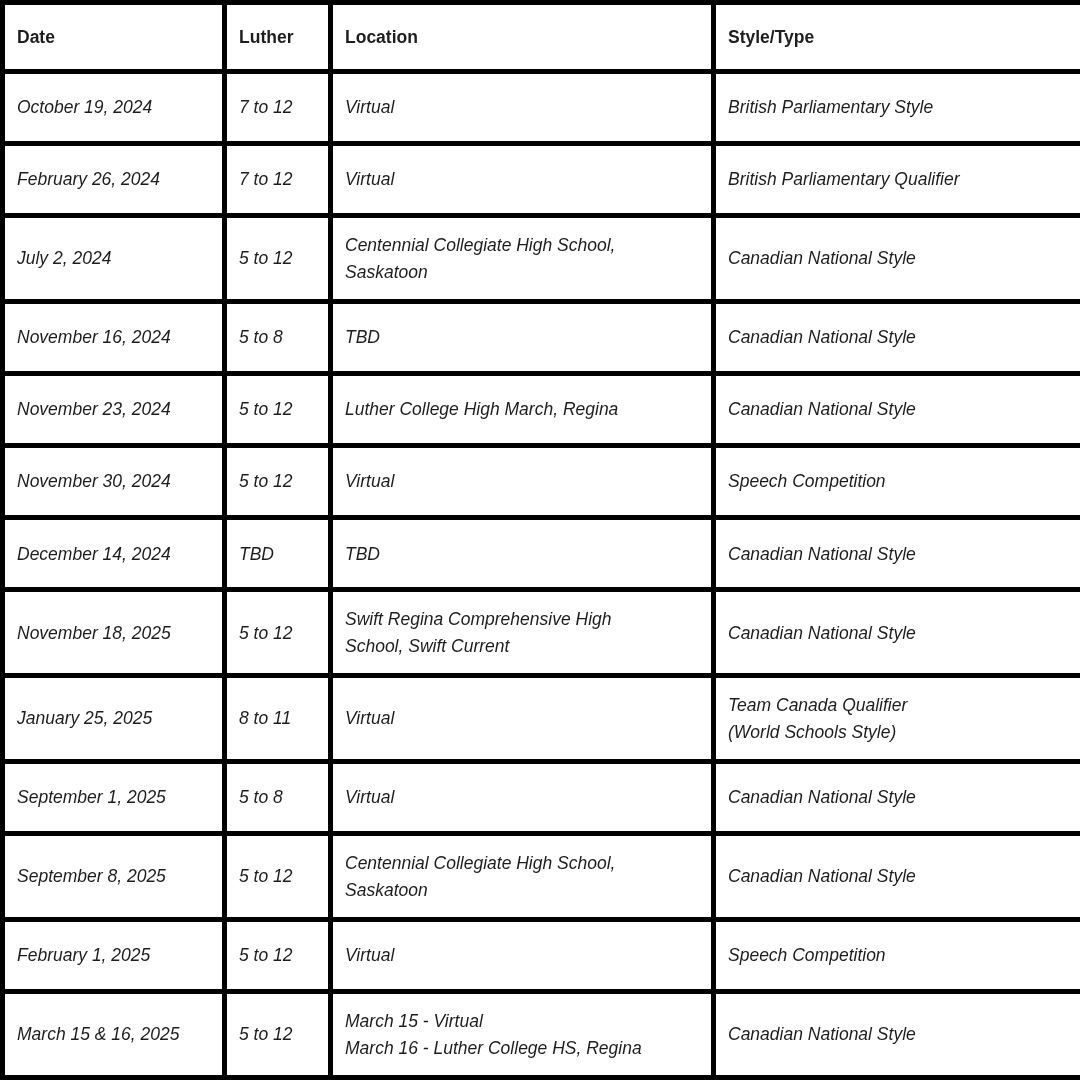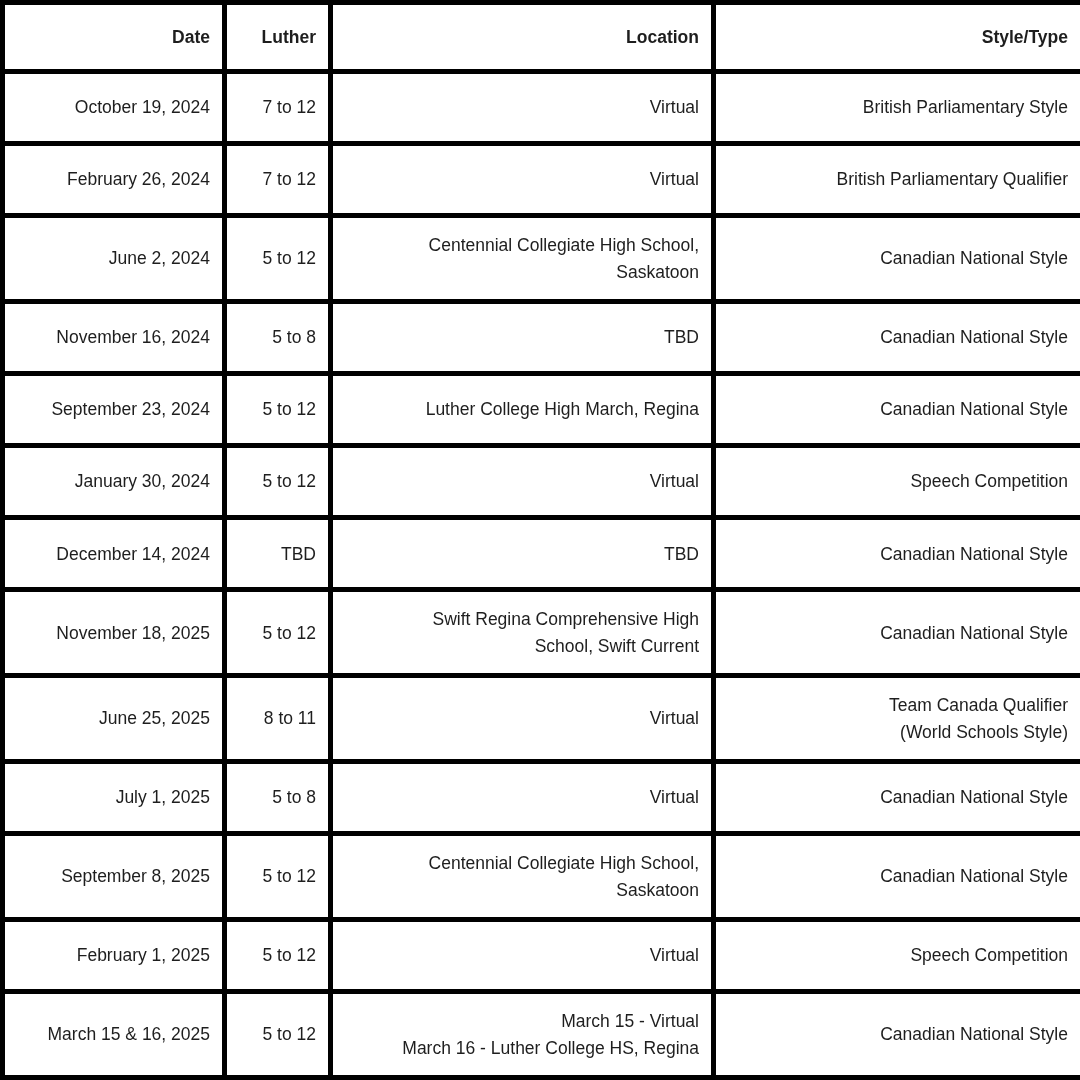--- a/index.html
+++ b/index.html
@@ -13,35 +13,36 @@
     width: 1080px;
     height: 1080px;
     border-collapse: collapse;
     table-layout: fixed;
     font-family: "Liberation Sans", "DejaVu Sans", sans-serif;
     color: #1e1e1e;
     background: #ffffff;
   }
   th, td {
     border: 5px solid #000000;
-    text-align: right;
+    text-align: left;
     vertical-align: middle;
     padding: 10px 12px;
     font-size: 17.5px;
     line-height: 1.5;
     white-space: pre-line;
     overflow: hidden;
   }
   th {
     font-weight: 700;
     height: 44px;
   }
   td {
     font-weight: 400;
     height: 40px;
+    font-style: italic;
   }
 </style>
 </head>
 <body>
 
 <table>
   <colgroup>
     <col style="width:222px">
     <col style="width:106px">
     <col style="width:383px">
@@ -64,43 +65,43 @@
   </tr>
 
   <tr>
     <td>February 26, 2024</td>
     <td>7 to 12</td>
     <td>Virtual</td>
     <td>British Parliamentary Qualifier</td>
   </tr>
 
   <tr>
-    <td>June 2, 2024</td>
+    <td>July 2, 2024</td>
     <td>5 to 12</td>
     <td>Centennial Collegiate High School,
 Saskatoon</td>
     <td>Canadian National Style</td>
   </tr>
 
   <tr>
     <td>November 16, 2024</td>
     <td>5 to 8</td>
     <td>TBD</td>
     <td>Canadian National Style</td>
   </tr>
 
   <tr>
-    <td>September 23, 2024</td>
+    <td>November 23, 2024</td>
     <td>5 to 12</td>
     <td>Luther College High March, Regina</td>
     <td>Canadian National Style</td>
   </tr>
 
   <tr>
-    <td>January 30, 2024</td>
+    <td>November 30, 2024</td>
     <td>5 to 12</td>
     <td>Virtual</td>
     <td>Speech Competition</td>
   </tr>
 
   <tr>
     <td>December 14, 2024</td>
     <td>TBD</td>
     <td>TBD</td>
     <td>Canadian National Style</td>
@@ -108,29 +109,29 @@
 
   <tr>
     <td>November 18, 2025</td>
     <td>5 to 12</td>
     <td>Swift Regina Comprehensive High
 School, Swift Current</td>
     <td>Canadian National Style</td>
   </tr>
 
   <tr>
-    <td>June 25, 2025</td>
+    <td>January 25, 2025</td>
     <td>8 to 11</td>
     <td>Virtual</td>
     <td>Team Canada Qualifier
 (World Schools Style)</td>
   </tr>
 
   <tr>
-    <td>July 1, 2025</td>
+    <td>September 1, 2025</td>
     <td>5 to 8</td>
     <td>Virtual</td>
     <td>Canadian National Style</td>
   </tr>
 
   <tr>
     <td>September 8, 2025</td>
     <td>5 to 12</td>
     <td>Centennial Collegiate High School,
 Saskatoon</td>

